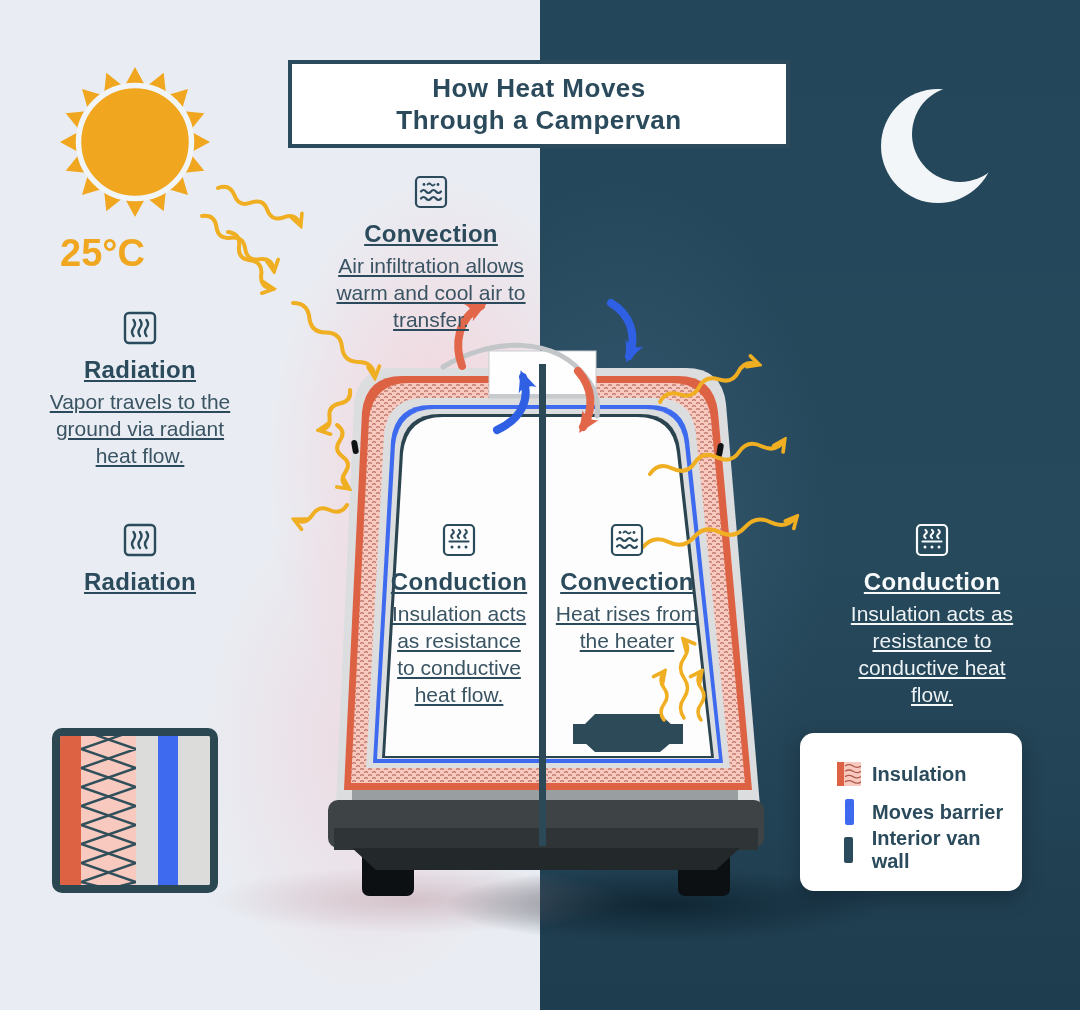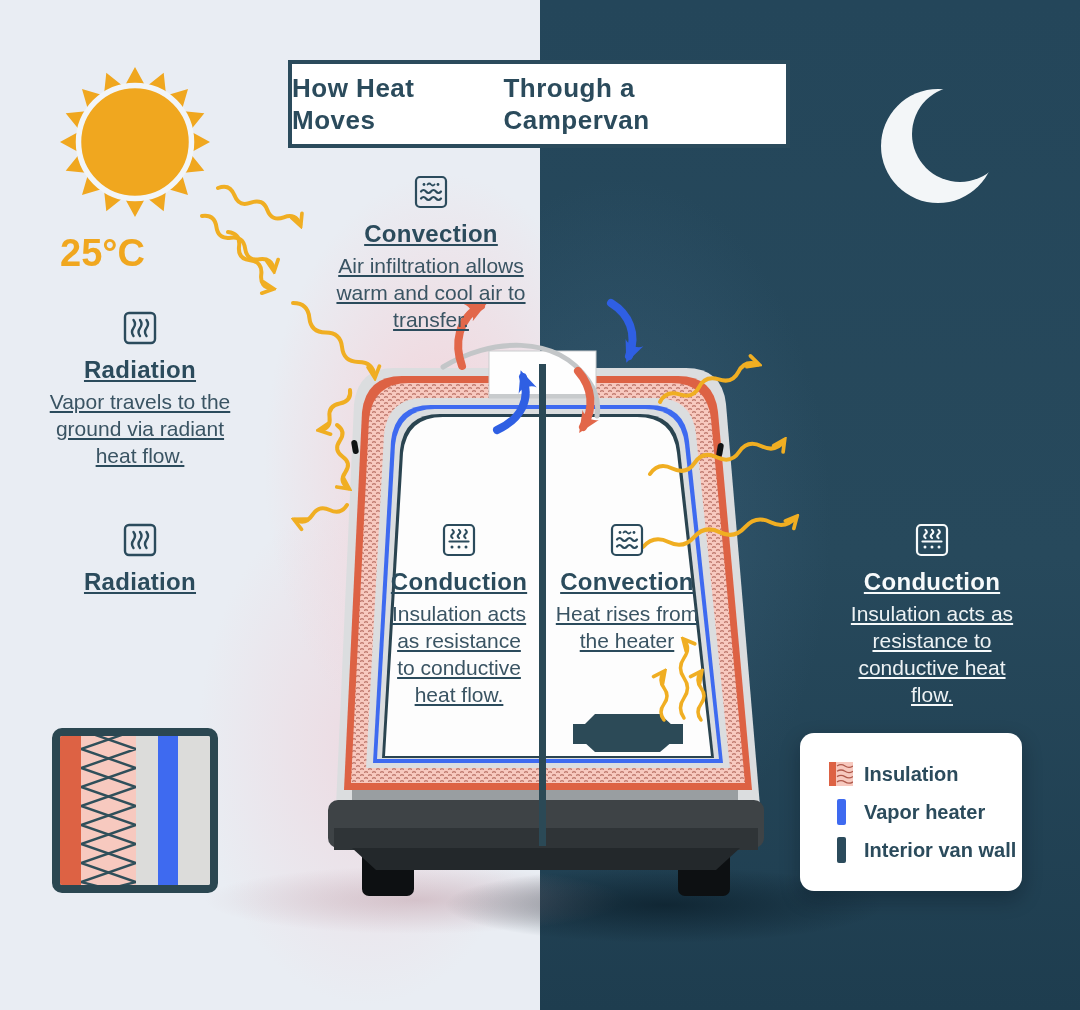--- a/index.html
+++ b/index.html
@@ -11,21 +11,21 @@
       radial-gradient(46% 40% at 82% 46%, rgba(246,203,209,.80), rgba(246,203,209,0) 72%),
       radial-gradient(42% 34% at 68% 74%, rgba(240,203,211,.55), rgba(240,203,211,0) 75%),
       #E9EDF3;}
   .bg-right{position:absolute;left:540px;top:0;width:540px;height:1010px;
     background:
       radial-gradient(52% 46% at 15% 52%, rgba(72,112,142,.40), rgba(72,112,142,0) 75%),
       linear-gradient(180deg,#24465A 0%,#27495C 55%,#1E3D4F 100%);}
   
   .title-box{position:absolute;left:288px;top:60px;width:502px;height:88px;
     background:#fff;border:4px solid #2B4B5C;box-sizing:border-box;
-    display:flex;align-items:center;justify-content:center;}
+    display:flex;flex-direction:column;align-items:center;justify-content:center;}
   .title-box span{display:block;font-size:26px;font-weight:800;color:#2B4B5C;
     line-height:1.25;letter-spacing:.5px;}
   
   .temp{position:absolute;font-weight:800;}
   .temp-day{left:60px;top:232px;width:160px;font-size:38px;color:#F0A71F;}
   .temp-night{left:860px;top:236px;width:155px;text-align:center;font-size:34px;color:#F3F6F8;}
   
   .block{position:absolute;text-align:center;color:#2B4B5C;text-decoration:underline;}
   .block .icn{display:inline-block;line-height:0;}
   .block h3{margin:6px 0 5px 0;font-size:24px;font-weight:800;letter-spacing:.3px;}
@@ -34,21 +34,21 @@
   .block.on-dark p{color:#EDF2F4;}
   .b-convection-top{left:330px;top:174px;width:202px;}
   .b-radiation-ground{left:46px;top:310px;width:188px;}
   .b-radiation-shield{left:32px;top:522px;width:216px;}
   .b-conduction-day{left:388px;top:522px;width:142px;}
   .b-convection-heater{left:542px;top:522px;width:170px;}
   .b-conduction-night{left:838px;top:522px;width:188px;}
   
   .legend{position:absolute;left:800px;top:733px;width:222px;height:158px;
     background:#fff;border-radius:14px;box-shadow:0 8px 20px rgba(0,10,20,.30);
-    box-sizing:border-box;padding:28px 0 0 28px;}
+    box-sizing:border-box;padding:28px 0 0 36px;}
   .legend-row{display:flex;align-items:center;margin-bottom:12px;height:26px;}
   .legend-row .sw{width:26px;display:flex;justify-content:center;}
   .legend-row .lbl{margin-left:10px;font-size:20px;font-weight:800;color:#2B4B5C;}
   .bar{width:9px;height:26px;border-radius:2px;display:inline-block;}
   .bar-blue{background:#3E6AF0;}
   .bar-dark{background:#2B4B5C;}
   
   .inset{position:absolute;left:52px;top:728px;width:166px;height:165px;
     box-sizing:border-box;border:8px solid #2B4751;border-radius:10px;
     overflow:hidden;background:#DCDCDA;}
@@ -280,21 +280,21 @@
             <path d="M8 20.9 q4 -2.6 8 0 t8 0"></path>
           </g>
         </svg>
       </span>
       <span class="lbl">Insulation</span>
     </div>
     <div class="legend-row">
       <span class="sw">
           <span class="bar bar-blue"></span>
         </span>
-      <span class="lbl">Vapor heater</span>
+      <span class="lbl">Moves barrier</span>
     </div>
     <div class="legend-row">
       <span class="sw">
           <span class="bar bar-dark"></span>
         </span>
       <span class="lbl">Interior van wall</span>
     </div>
   </div>
 
   <div class="inset">

